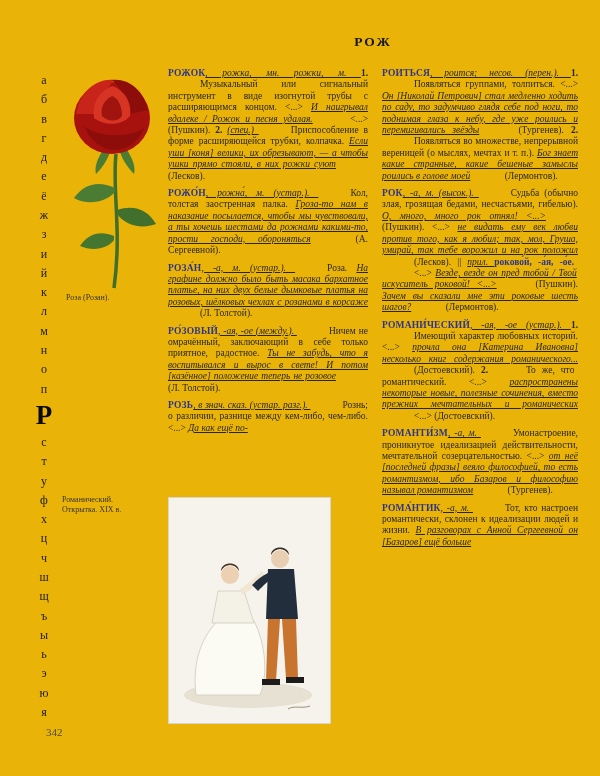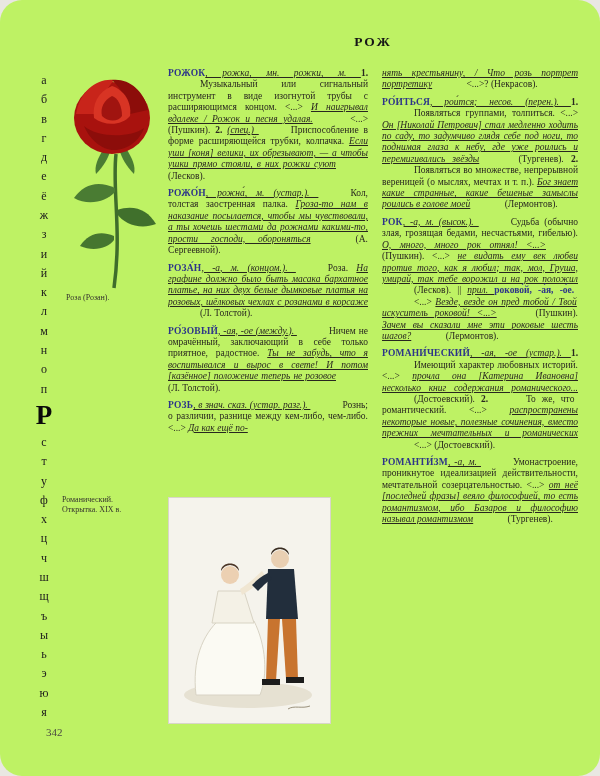--- a/index.html
+++ b/index.html
@@ -1,18 +1,18 @@
 <!DOCTYPE html>
 <html><head>
 <meta charset="utf-8">
 <style>
   * { margin:0; padding:0; box-sizing:border-box; }
   html, body { width:600px; height:776px; overflow:hidden; }
   body { background:#e9e7e2; font-family:"Liberation Serif", serif; }
-  .page { position:absolute; inset:0; background:#bef264;border-radius:22px; }
+  .page { position:absolute; inset:0; background:#eab308; }
 
   .header-title { position:absolute; left:168px; top:34px; width:410px; text-align:center;
                   font-size:13.5px; font-weight:bold; letter-spacing:2px; color:#161616; }
 
   .alphabet { position:absolute; left:32px; top:74px; height:644px; width:24px;
               display:flex; flex-direction:column; justify-content:space-between; align-items:center; }
   .alphabet .letter { font-size:12px; color:#20201e; line-height:1; }
   .alphabet .letter-active { font-size:27px; font-weight:bold; color:#0a0a0a; }
 
   .figure-rose { position:absolute; left:54px; top:70px; width:114px; height:220px; }
@@ -92,30 +92,30 @@
       <path d="M58 16 C44 22 38 34 40 48 C50 56 68 56 76 46 C78 32 70 20 58 16 Z" fill="#d83424"></path>
       <path d="M58 26 C50 30 46 38 48 46 C54 52 64 52 68 46 C68 36 64 28 58 26 Z" fill="#a01410"></path>
       <path d="M30 56 C36 70 48 80 60 80 C74 80 86 70 90 58 C76 68 44 68 30 56 Z" fill="#8c0d0a"></path>
     </svg>
   </div>
   <div class="caption rose-caption">Роза (Розан).</div>
 
   <div class="col col-left">
       <div class="entry"><span class="headword">РОЖО́К</span><span class="run-i">, рожка́, мн. рожки́, м. </span><span class="run-b">1. </span><span class="run-r">Музыкальный или сигнальный инструмент в виде изогнутой трубы с расширяющимся концом. &lt;...&gt; </span><span class="run-i">И наигрывал вдалеке / Рожок и песня удалая.</span><span class="run-r"> &lt;...&gt; (Пушкин). </span><span class="run-b">2. </span><span class="run-i">(спец.) </span><span class="run-r">Приспособление в форме расширяющейся трубки, колпачка. </span><span class="run-i">Если уши [коня] велики, их обрезывают, — а чтобы ушки прямо стояли, в них рожки суют</span><span class="run-r"> (Лесков).</span></div>
       <div class="entry"><span class="headword">РОЖО́Н</span><span class="run-i">, рожна́, м. (устар.). </span><span class="run-r">Кол, толстая заостренная палка. </span><span class="run-i">Гроза-то нам в наказание посылается, чтобы мы чувствовали, а ты хочешь шестами да рожнами какими-то, прости господи, обороняться</span><span class="run-r"> (А. Сергеевной).</span></div>
-      <div class="entry"><span class="headword">РОЗА́Н</span><span class="run-i">, -а, м. (концом.). </span><span class="run-r">Роза. </span><span class="run-i">На графине должно было быть масака бархатное платье, на них двух белые дымковые платья на розовых, шёлковых чехлах с розанами в корсаже</span><span class="run-r"> (Л. Толстой).</span></div>
+      <div class="entry"><span class="headword">РОЗА́Н</span><span class="run-i">, -а, м. (устар.). </span><span class="run-r">Роза. </span><span class="run-i">На графине должно было быть масака бархатное платье, на них двух белые дымковые платья на розовых, шёлковых чехлах с розанами в корсаже</span><span class="run-r"> (Л. Толстой).</span></div>
       <div class="entry"><span class="headword">РО́ЗОВЫЙ</span><span class="run-i">, -ая, -ое (между.). </span><span class="run-r">Ничем не омрачённый, заключающий в себе только приятное, радостное. </span><span class="run-i">Ты не забудь, что я воспитывался и вырос в свете! И потом [казённое] положение теперь не розовое</span><span class="run-r"> (Л. Толстой).</span></div>
       <div class="entry"><span class="headword">РОЗЬ</span><span class="run-i">, в знач. сказ. (устар. разг.). </span><span class="run-r">Рознь; о различии, разнице между кем-либо, чем-либо. &lt;...&gt; </span><span class="run-i">Да как ещё по-</span></div>
     </div>
   <div class="col col-right">
-      <div class="entry"><span class="run-i">нять крестьянину, / Что розь портрет портретику</span><span class="run-r"> &lt;...&gt;? (Некрасов).</span></div>
       <div class="entry"><span class="headword">РО́ИТЬСЯ</span><span class="run-i">, рои́тся; несов. (перен.). </span><span class="run-b">1. </span><span class="run-r">Появляться группами, толпиться. &lt;...&gt; </span><span class="run-i">Он [Николай Петрович] стал медленно ходить по саду, то задумчиво глядя себе под ноги, то поднимая глаза к небу, где уже роились и перемигивались звёзды</span><span class="run-r"> (Тургенев). </span><span class="run-b">2. </span><span class="run-r">Появляться во множестве, непрерывной вереницей (о мыслях, мечтах и т. п.). </span><span class="run-i">Бог знает какие странные, какие бешеные замыслы роились в голове моей</span><span class="run-r"> (Лермонтов).</span></div>
       <div class="entry"><span class="headword">РОК</span><span class="run-i">, -а, м. (высок.). </span><span class="run-r">Судьба (обычно злая, грозящая бедами, несчастьями, гибелью). </span><span class="run-i">О, много, много рок отнял! &lt;...&gt;</span><span class="run-r"> (Пушкин). &lt;...&gt; </span><span class="run-i">не видать ему век любви против того, как я любил; так, мол, Груша, умирай, так тебе ворожил и на рок положил</span><span class="run-r"> (Лесков). || </span><span class="run-i">прил. </span><span class="run-n">роково́й, -а́я, -о́е.</span><span class="run-r"> &lt;...&gt; </span><span class="run-i">Везде, везде он пред тобой / Твой искуситель роковой! &lt;...&gt;</span><span class="run-r"> (Пушкин). </span><span class="run-i">Зачем вы сказали мне эти роковые шесть шагов?</span><span class="run-r"> (Лермонтов).</span></div>
       <div class="entry"><span class="headword">РОМАНИ́ЧЕСКИЙ</span><span class="run-i">, -ая, -ое (устар.). </span><span class="run-b">1. </span><span class="run-r">Имеющий характер любовных историй. &lt;...&gt; </span><span class="run-i">прочла она [Катерина Ивановна] несколько книг содержания романического...</span><span class="run-r"> (Достоевский). </span><span class="run-b">2. </span><span class="run-r">То же, что романтический. &lt;...&gt; </span><span class="run-i">распространены некоторые новые, полезные сочинения, вместо прежних мечтательных и романических</span><span class="run-r"> &lt;...&gt; (Достоевский).</span></div>
       <div class="entry"><span class="headword">РОМАНТИ́ЗМ</span><span class="run-i">, -а, м. </span><span class="run-r">Умонастроение, проникнутое идеализацией действительности, мечтательной созерцательностью. &lt;...&gt; </span><span class="run-i">от неё [последней фразы] веяло философией, то есть романтизмом, ибо Базаров и философию называл романтизмом</span><span class="run-r"> (Тургенев).</span></div>
+      <div class="entry"><span class="headword">РОМА́НТИК</span><span class="run-i">, -а, м. </span><span class="run-r">Тот, кто настроен романтически, склонен к идеализации людей и жизни. </span><span class="run-i">В разговорах с Анной Сергеевной он [Базаров] ещё больше</span></div>
     </div>
 
   <div class="caption postcard-caption">
     <div>Романический.</div>
     <div>Открытка. XIX в.</div>
   </div>
 
   <div class="figure-postcard">
     <svg viewBox="0 0 163 227" width="163" height="227" xmlns="http://www.w3.org/2000/svg">
       <rect x="0.5" y="0.5" width="162" height="226" fill="#f5f3ec" stroke="#d9d5c9"></rect>

